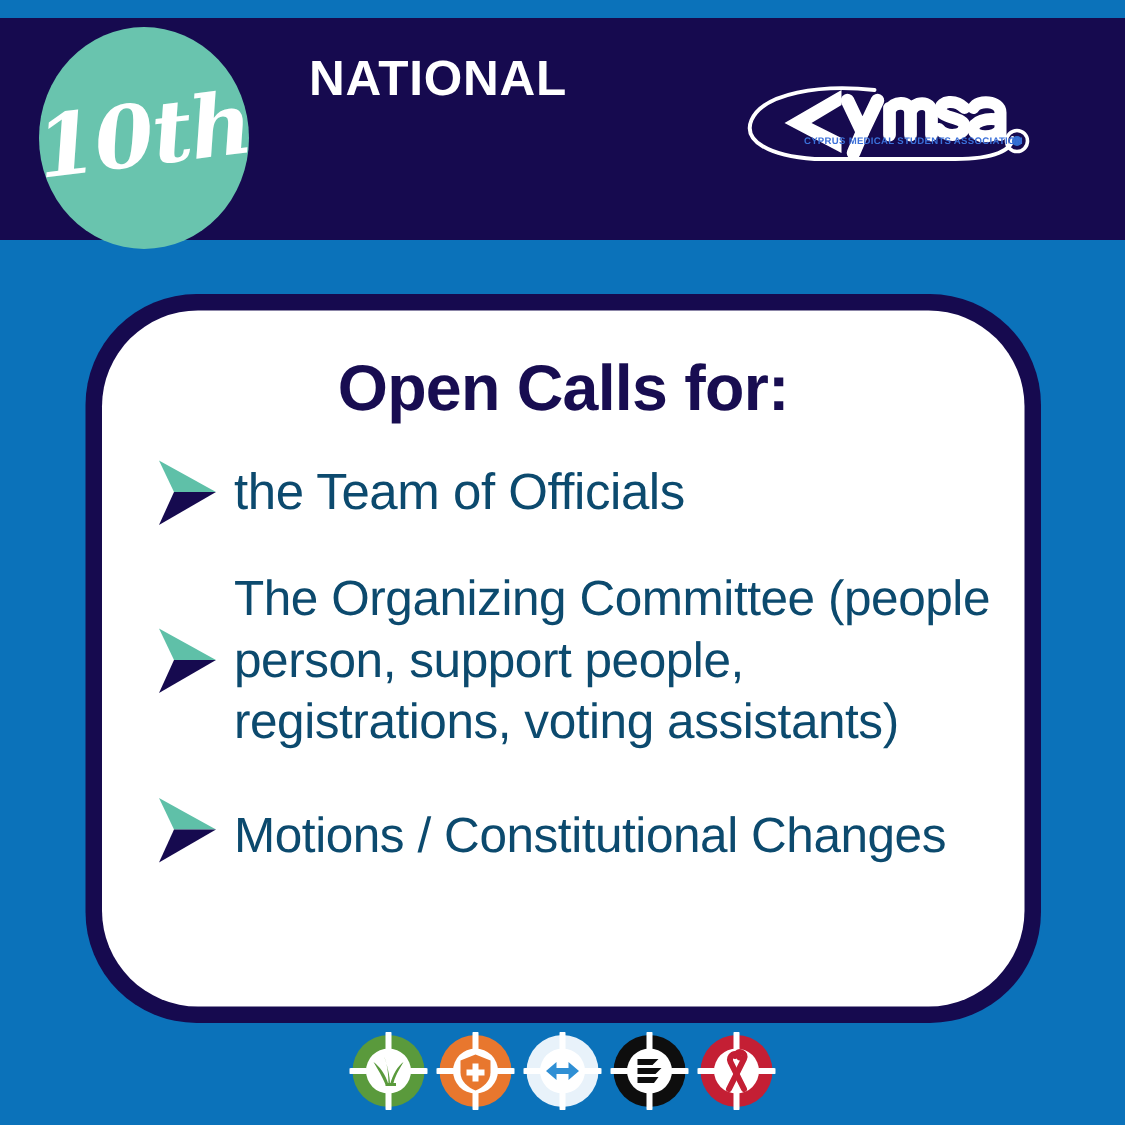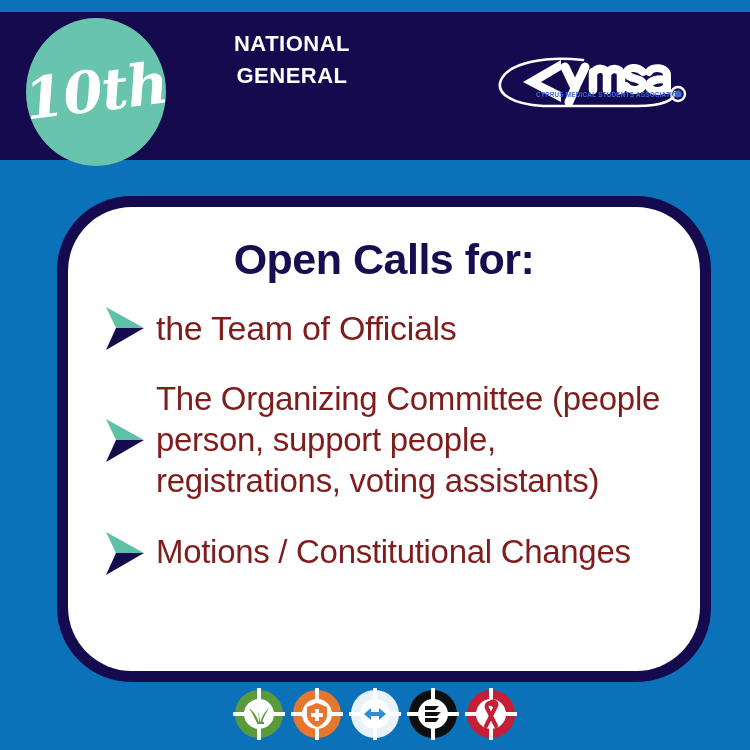--- a/index.html
+++ b/index.html
@@ -57,21 +57,21 @@
   }
 
   .event-title {
     position: absolute;
     left: 178px;
     top: 28px;
     width: 228px;
     text-align: center;
     color: #ffffff;
     font-weight: bold;
-    font-size: 22px;
+    font-size: 33px;
     line-height: 1.44;
     letter-spacing: 0.5px;
     z-index: 3;
   }
   .event-title div { white-space: nowrap; }
 
   
   .logo {
     position: absolute;
     left: 487px;
@@ -97,21 +97,20 @@
   
   .card-outer {
     position: absolute;
     left: 57px;
     top: 196px;
     width: 637px;
     height: 486px;
     background: #160a4f;
     border-radius: 74px;
     z-index: 2;
-    padding-left: 17px;
   }
   .card {
     position: absolute;
     left: 11px;
     top: 11px;
     right: 11px;
     bottom: 11px;
     background: #ffffff;
     border-radius: 64px;
     overflow: hidden;
@@ -141,27 +140,27 @@
     margin-bottom: 26px;
   }
   .bullet-arrow {
     flex: 0 0 auto;
     width: 46px;
     height: 50px;
     margin-right: 8px;
   }
   .bullet-arrow svg { display: block; }
   .bullet-text {
-    color: #7f1d1d;
+    color: #0c4a6e;
     font-size: 33px;
     line-height: 1.24;
     letter-spacing: -0.3px;
   }
   .bullet-1 .bullet-text { font-size: 34px; }
-  .bullet-3 { margin-bottom: 0; }
+  .bullet-3 { margin-bottom: 0; align-items: flex-end; }
 
   
   .committee-row {
     position: absolute;
     left: 0;
     bottom: 10px;
     width: 750px;
     display: flex;
     justify-content: center;
     align-items: center;
@@ -180,21 +179,20 @@
 <div class="poster">
 
   <div class="header-band"></div>
 
   <div class="badge-10th">
     <div class="badge-10th-text">10th</div>
   </div>
 
   <div class="event-title">
     <div>NATIONAL</div>
-    <div>GENERAL</div>
   </div>
 
   <div class="logo">
     <svg width="205" height="58" viewBox="0 0 205 58">
 
       <path d="M96 6 C 60 2, 22 8, 14 26 C 8 40, 26 50, 56 52 L 150 52 C 176 52, 188 46, 188 38" fill="none" stroke="#ffffff" stroke-width="2.6" stroke-linecap="round"></path>
 
       <path d="M74 6 L 36 28 L 74 48 L 74 38 L 54 28 L 74 16 Z" fill="#ffffff"></path>
 
       <path d="M78 13 L 88 34 L 98 13" fill="none" stroke="#ffffff" stroke-width="9" stroke-linecap="round" stroke-linejoin="round"></path>

